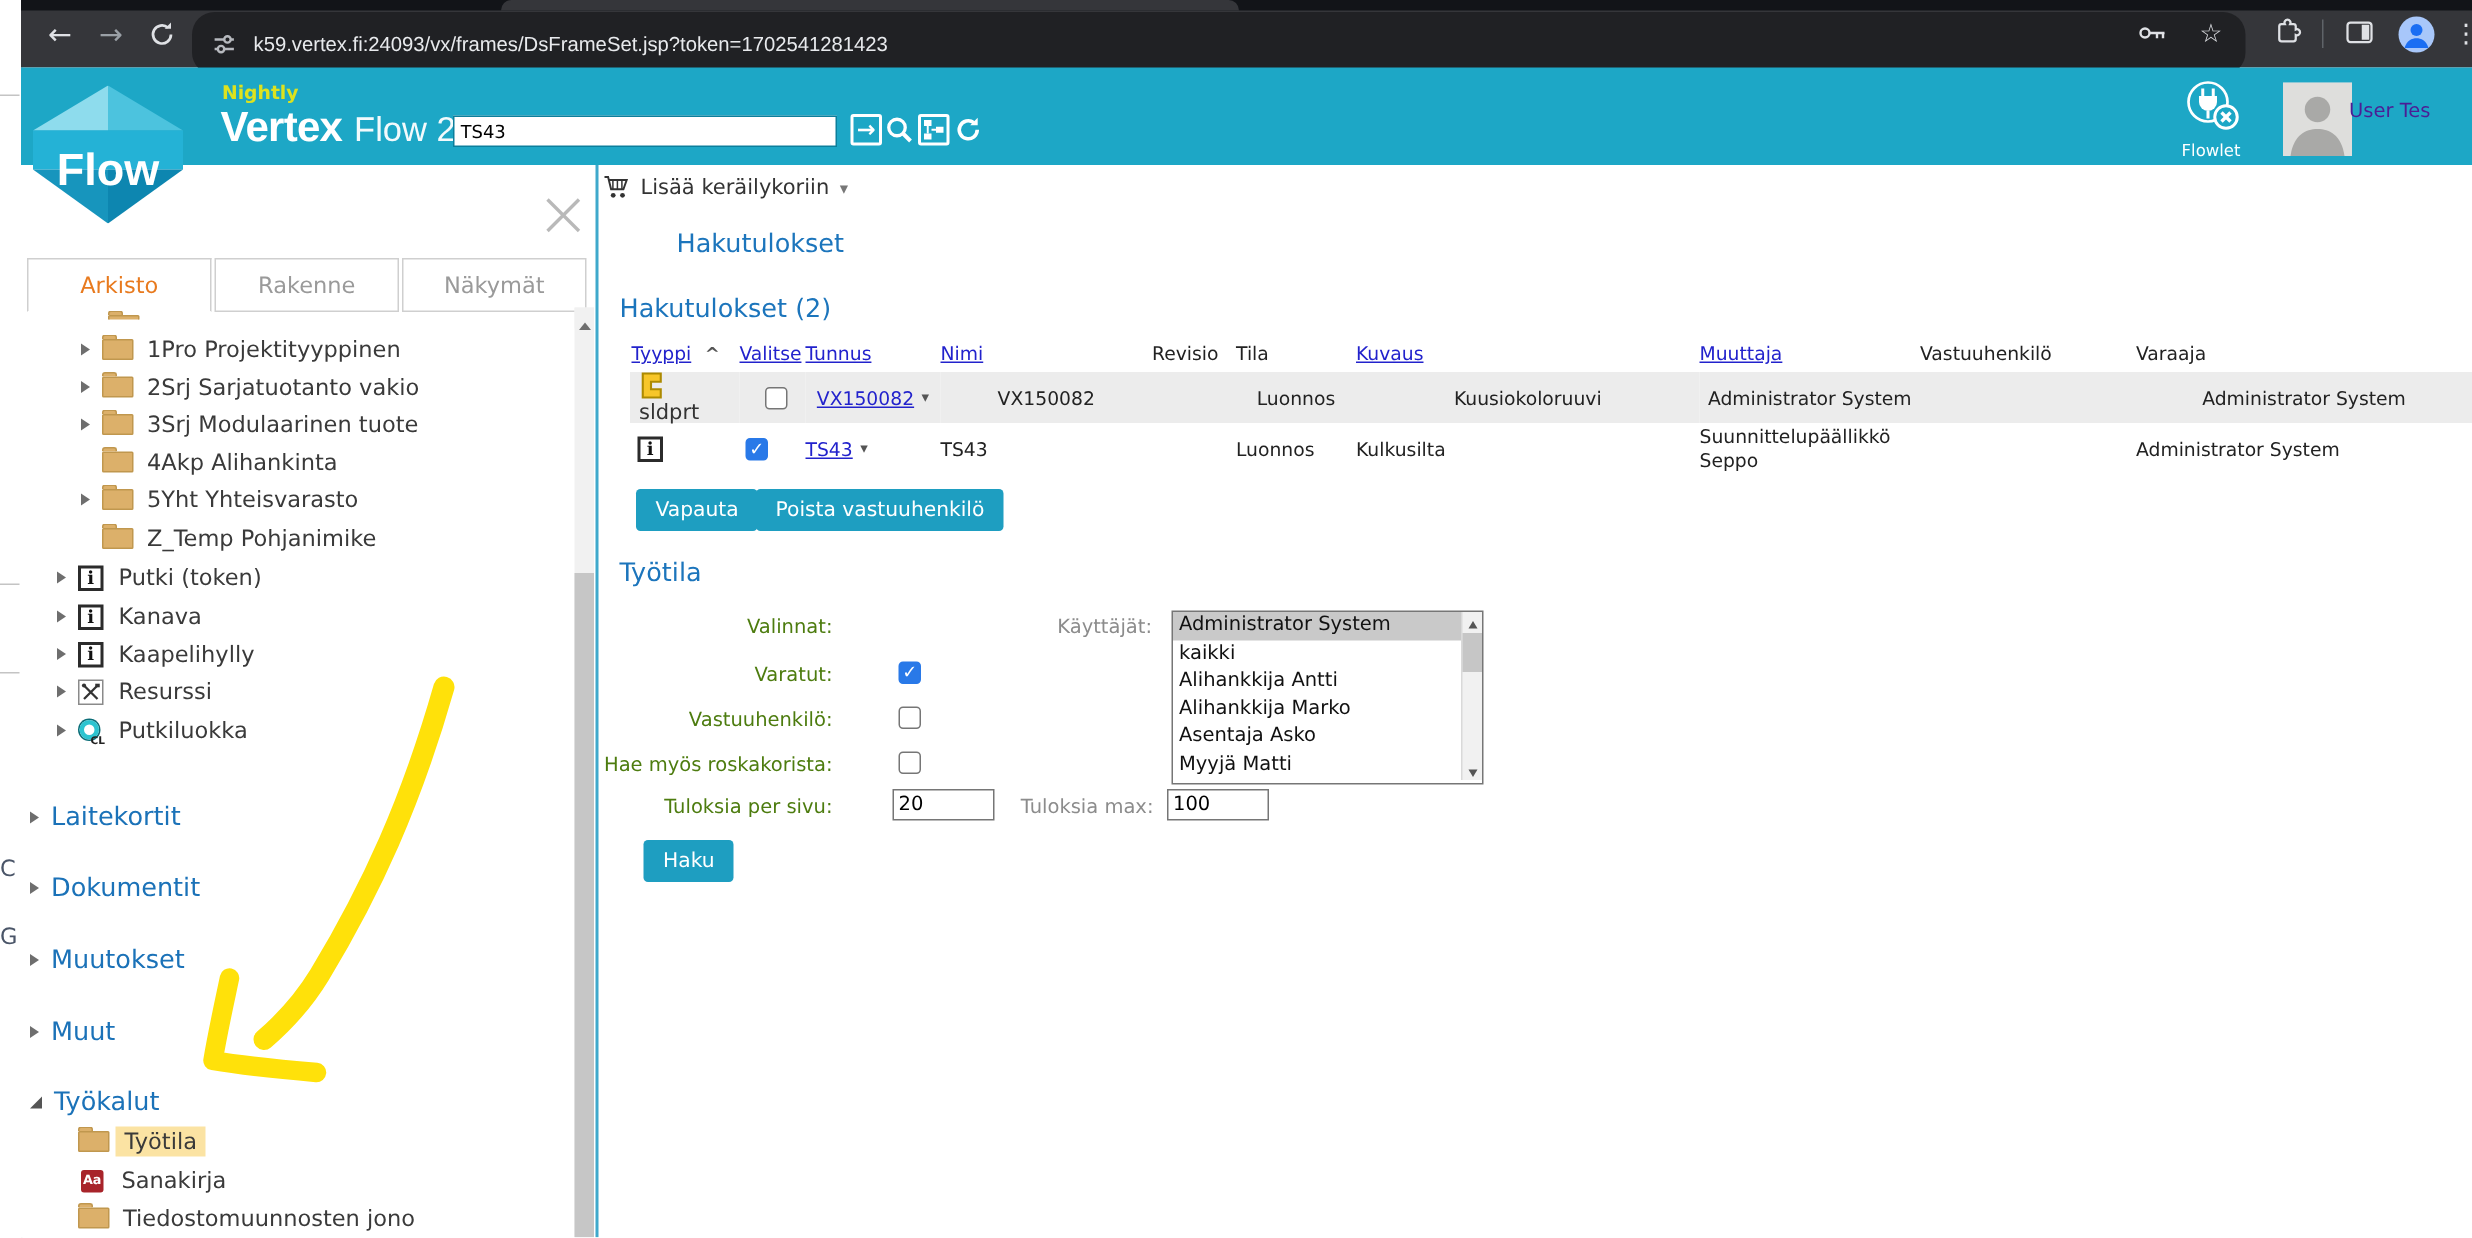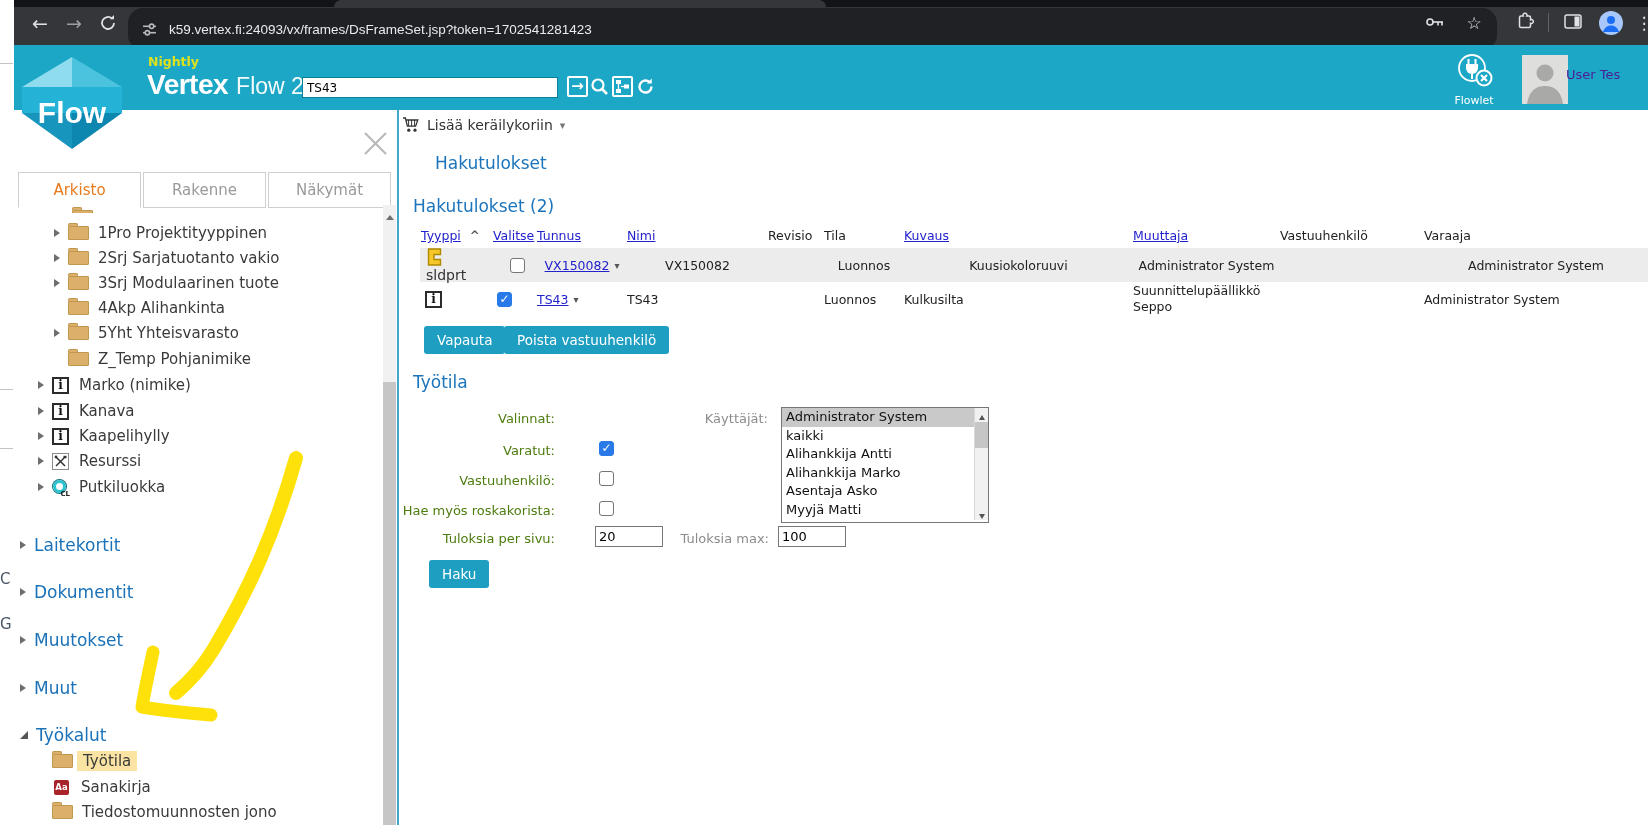--- a/index.html
+++ b/index.html
@@ -279,21 +279,21 @@
         <span>5Yht Yhteisvarasto</span>
       </div>
     <div class="trow" style="left:40px;top:238px">
         <span class="tarrow hidden"></span>
         <span class="folder"></span>
         <span>Z_Temp Pohjanimike</span>
       </div>
     <div class="trow" style="left:24px;top:264px">
         <span class="tarrow"></span>
         <span class="iicon">i</span>
-        <span>Marko (nimike)</span>
+        <span>Putki (token)</span>
       </div>
     <div class="trow" style="left:24px;top:290px">
         <span class="tarrow"></span>
         <span class="iicon">i</span>
         <span>Kanava</span>
       </div>
     <div class="trow" style="left:24px;top:315px">
         <span class="tarrow"></span>
         <span class="iicon">i</span>
         <span>Kaapelihylly</span>
@@ -365,21 +365,21 @@
         <line x1="6.6" y1="3" x2="6.6" y2="9.2" stroke="#333" stroke-width="1"></line>
         <line x1="9.6" y1="3" x2="9.6" y2="9.2" stroke="#333" stroke-width="1"></line>
         <line x1="12.6" y1="3" x2="12.6" y2="9.2" stroke="#333" stroke-width="1"></line>
         <circle cx="6.8" cy="13.2" r="1.6" fill="#333"></circle>
         <circle cx="13" cy="13.2" r="1.6" fill="#333"></circle>
       </svg>
       <span>Lisää keräilykoriin</span>
       <span class="ddcaret">▾</span>
     </div>
 
-    <div class="chead" style="left:36px;top:43px">Hakutulokset</div>
+    <div class="chead" style="left:52px;top:43px">Hakutulokset</div>
     <div class="chead" style="left:14px;top:86px">Hakutulokset (2)</div>
 
     <div class="grid">
 
       <div class="gh" style="padding-left:1px"><a>Tyyppi</a><span class="sortmark">^</span></div>
       <div class="gh"><a>Valitse</a></div>
       <div class="gh"><a>Tunnus</a></div>
       <div class="gh"><a>Nimi</a></div>
       <div class="gh">Revisio</div>
       <div class="gh">Tila</div>

